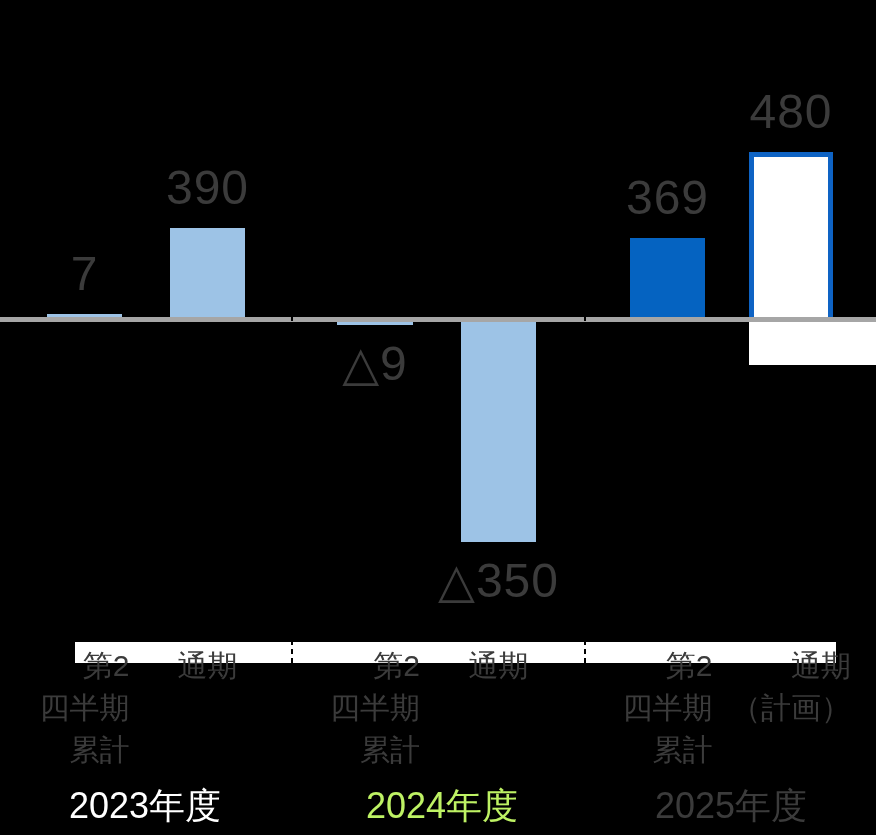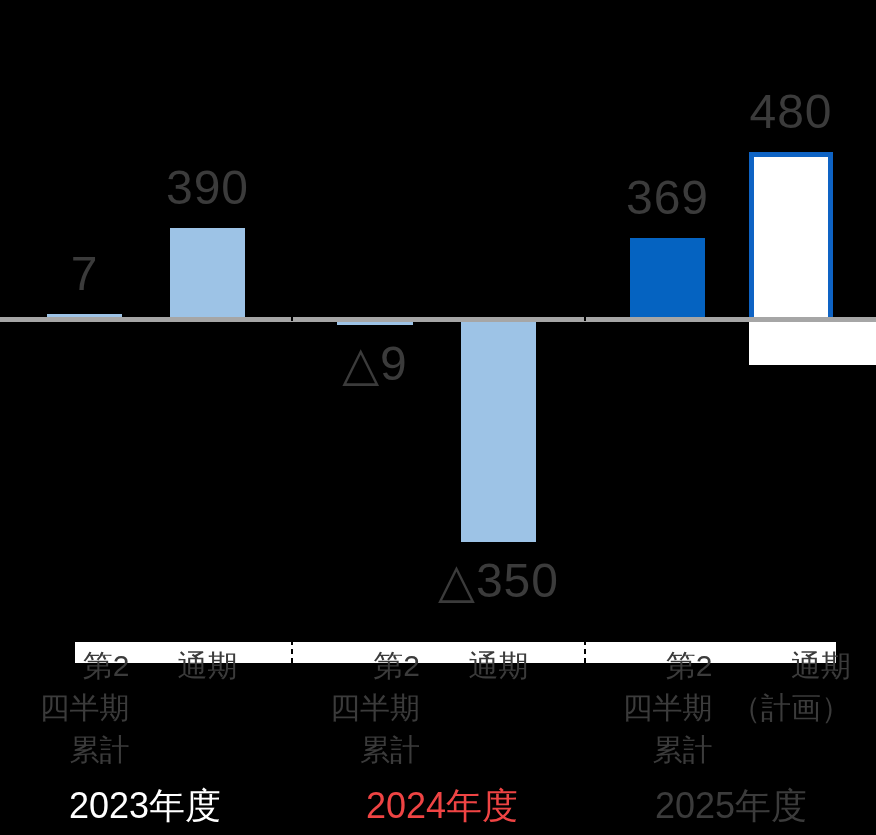--- a/index.html
+++ b/index.html
@@ -70,21 +70,21 @@
       <div class="vlabel" style="color: rgb(59, 59, 59); left: 375px; top: 340px;">△9</div>
       <div class="clabel" style="color: rgb(59, 59, 59); left: 375px; top: 645px;">
         <div>第2</div>
         <div>四半期</div>
         <div>累計</div>
       </div>
       <div class="vlabel" style="color: rgb(59, 59, 59); left: 498.5px; top: 557px;">△350</div>
       <div class="clabel" style="color: rgb(59, 59, 59); left: 498.5px; top: 645px;">
         <div>通期</div>
       </div>
-      <div class="ylabel" style="color: #ef4444; left: 442px;">2024年度</div>
+      <div class="ylabel" style="color: #bef264; left: 442px;">2024年度</div>
       <div class="vlabel" style="color: rgb(59, 59, 59); left: 667.5px; bottom: 613px;">369</div>
       <div class="clabel" style="color: rgb(59, 59, 59); left: 667.5px; top: 645px;">
         <div>第2</div>
         <div>四半期</div>
         <div>累計</div>
       </div>
       <div class="vlabel" style="color: rgb(59, 59, 59); left: 791px; bottom: 699px;">480</div>
       <div class="clabel" style="color: rgb(59, 59, 59); left: 791px; top: 645px;">
         <div>通期</div>
         <div>（計画）</div>

